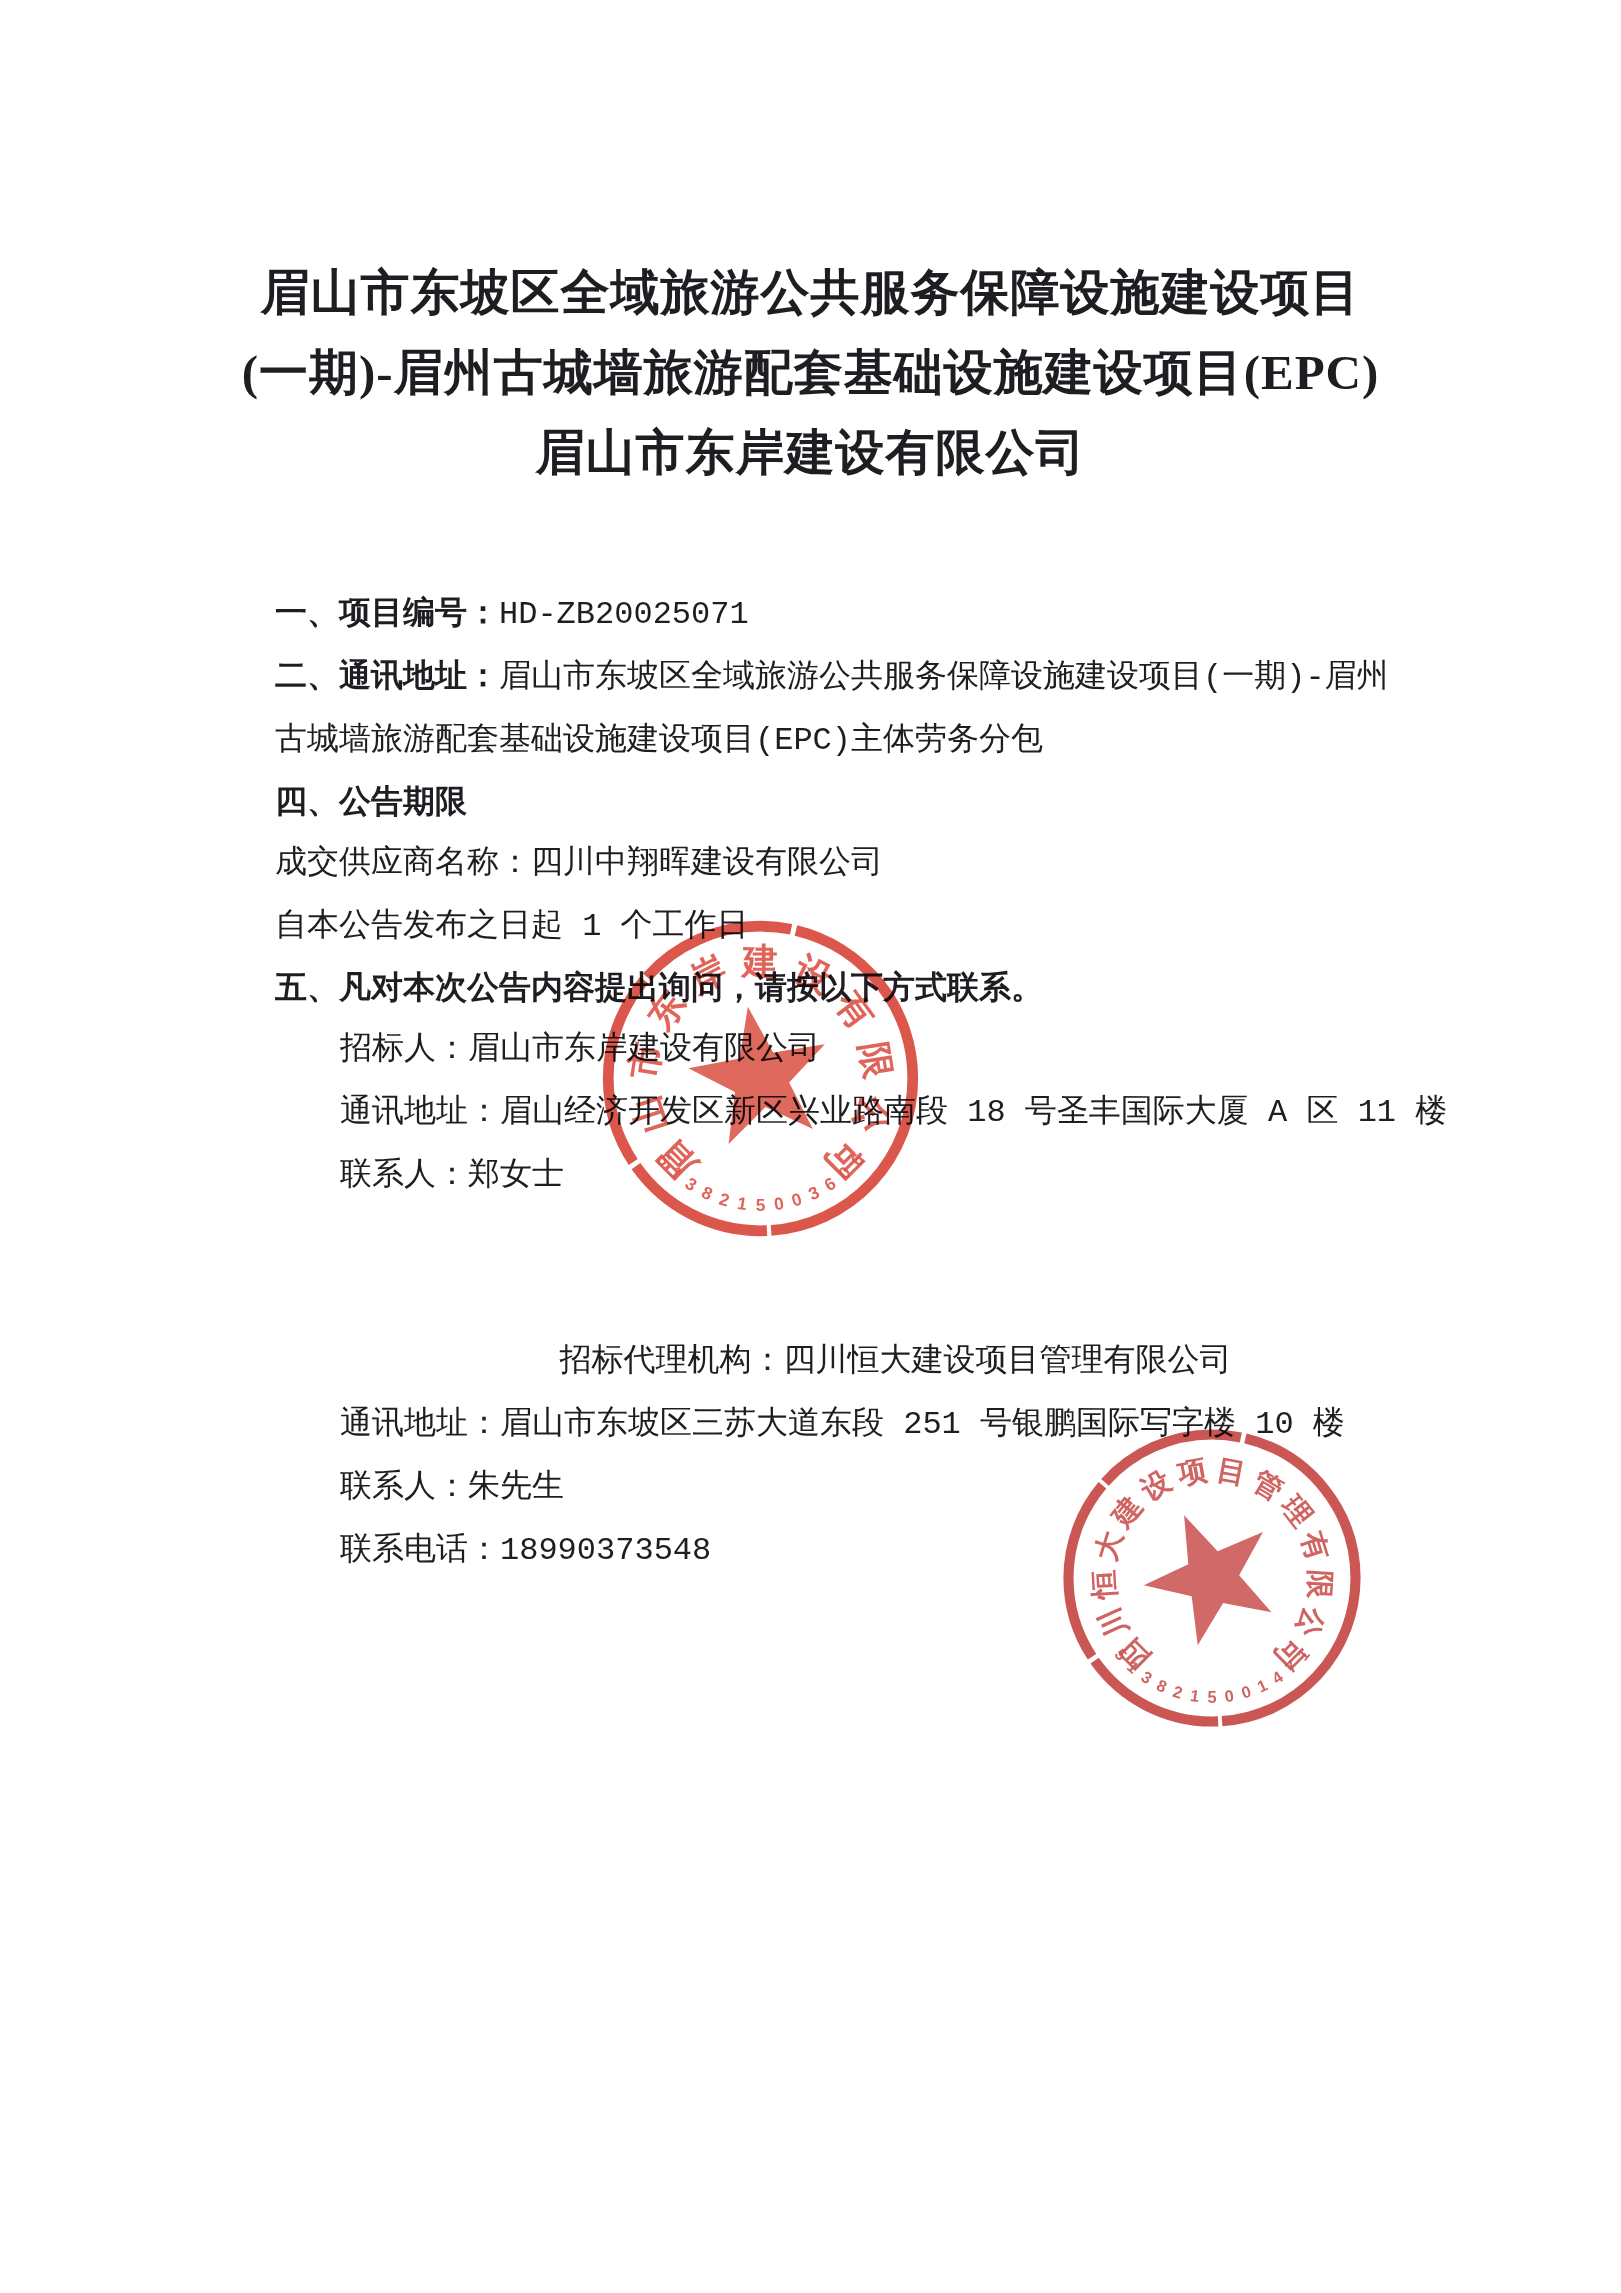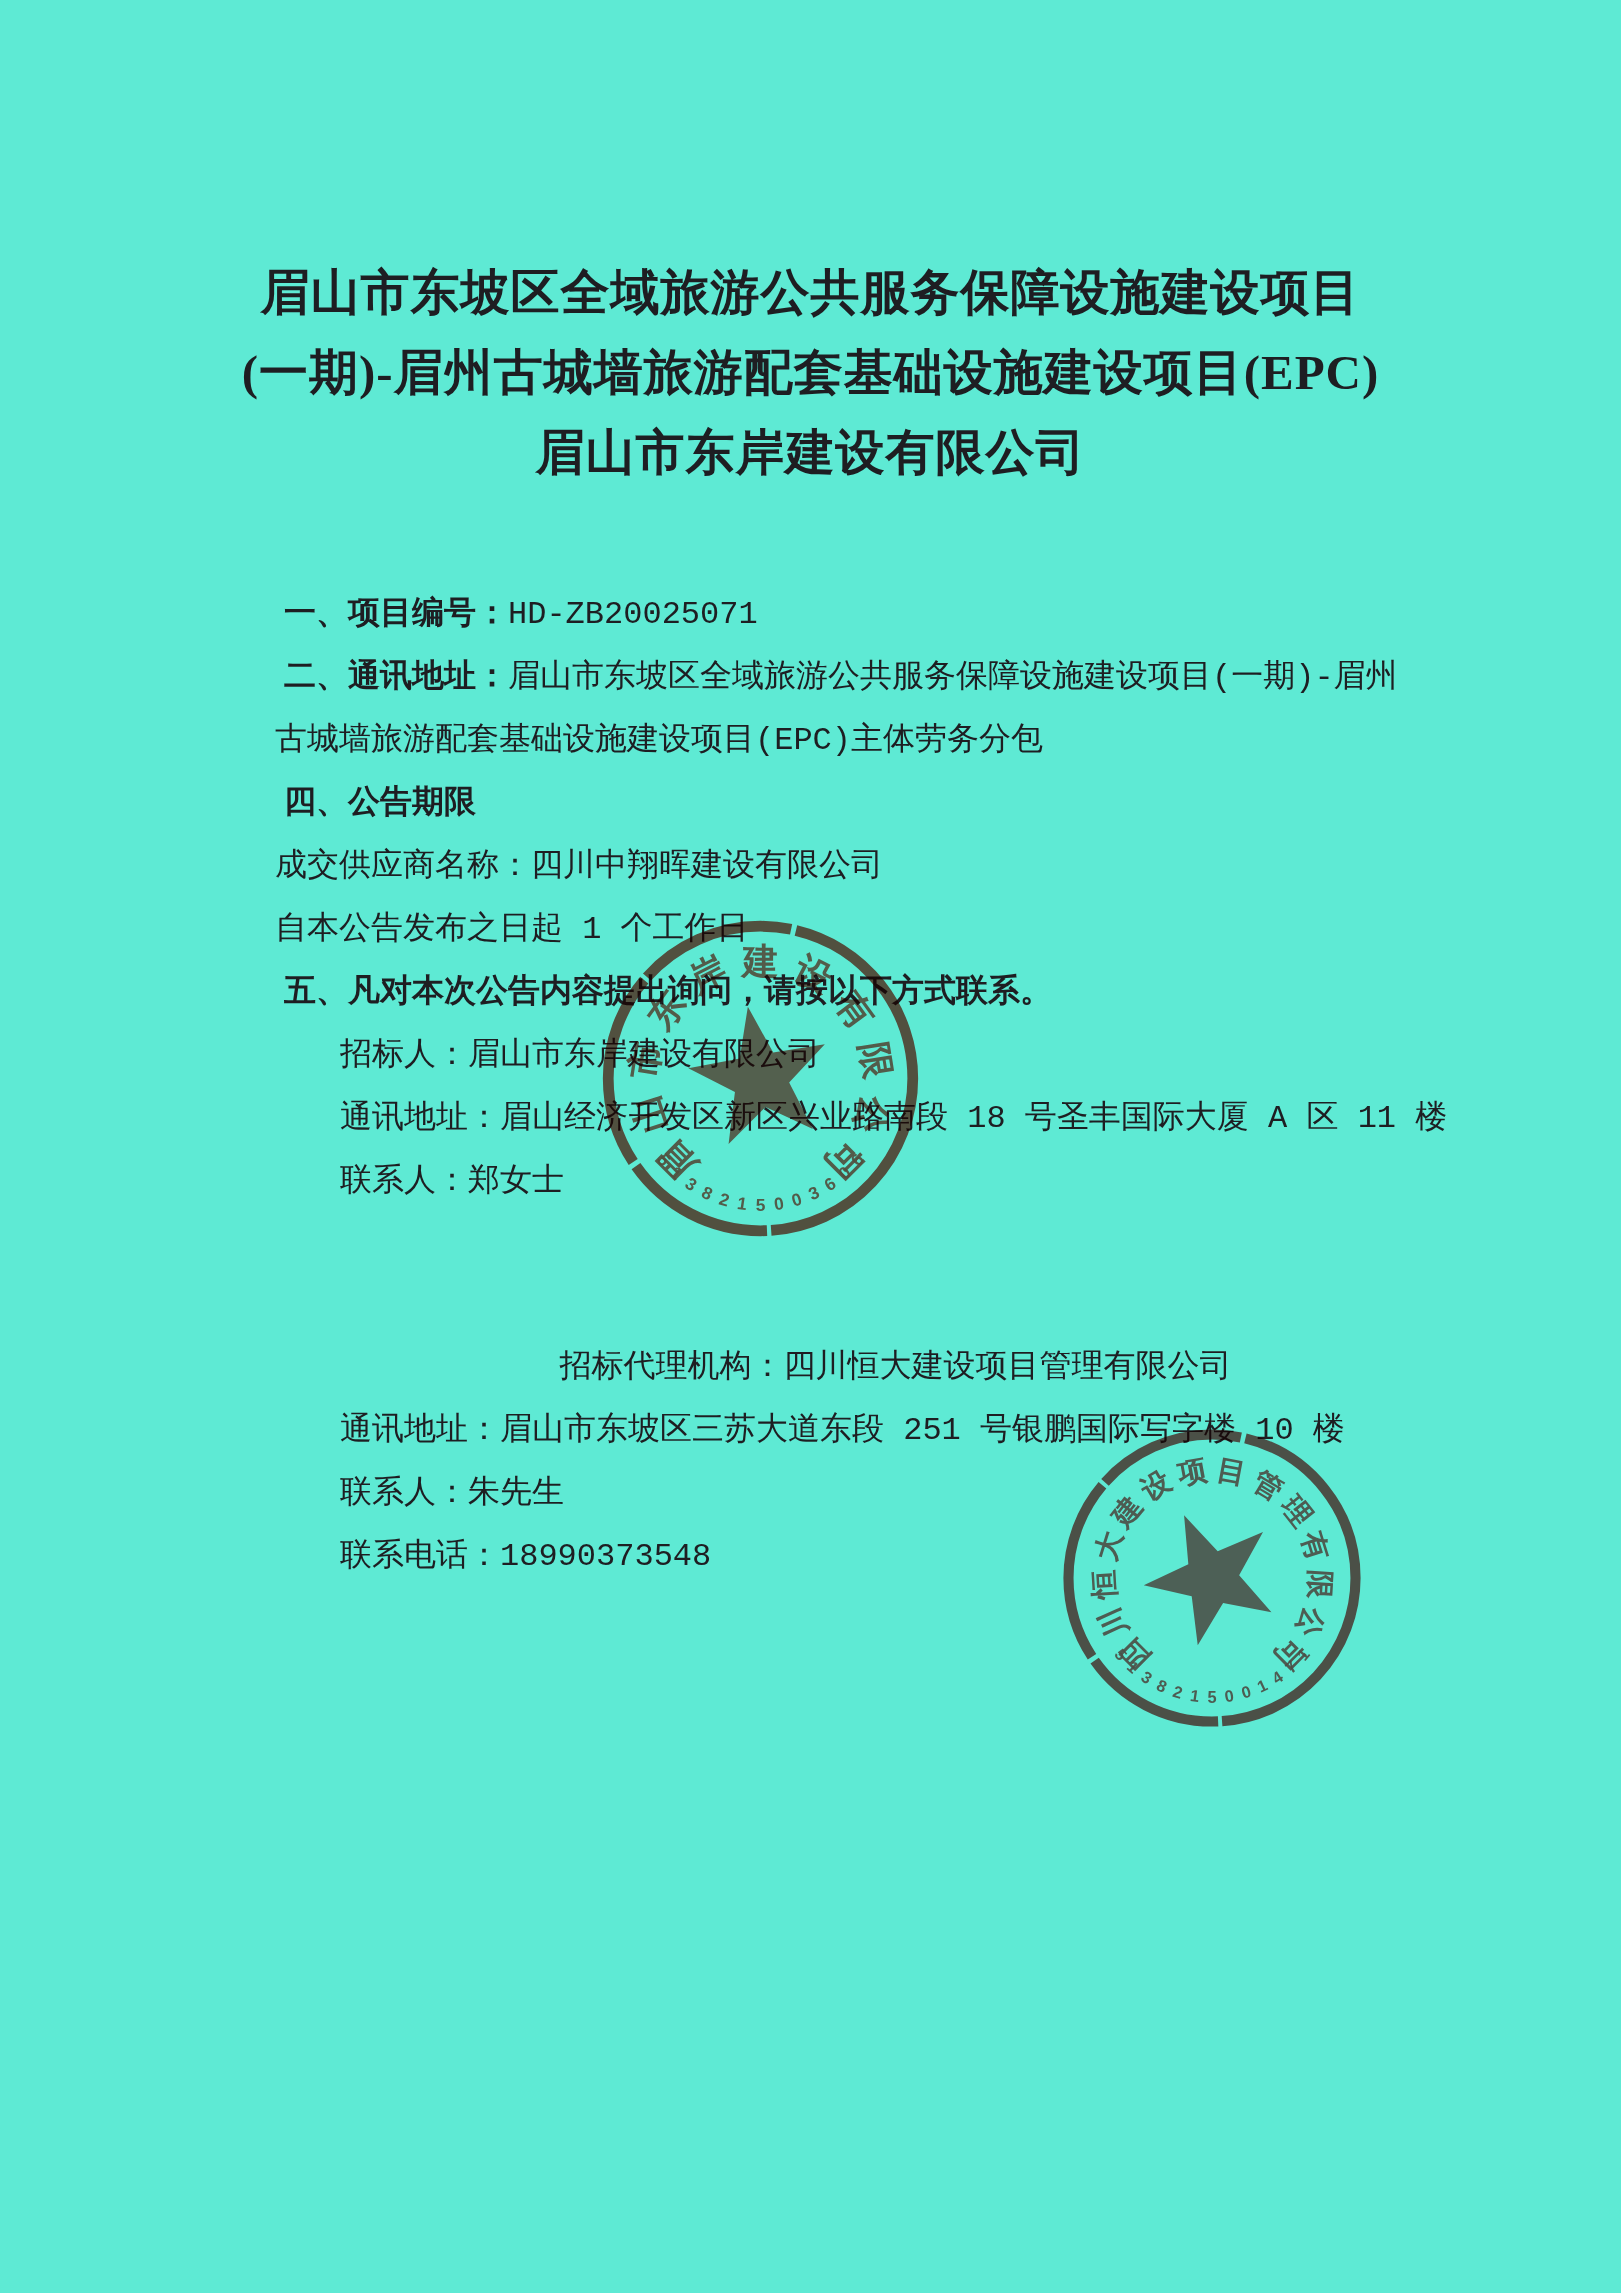--- a/index.html
+++ b/index.html
@@ -1,20 +1,20 @@
 <!DOCTYPE html>
 <html><head>
 <meta charset="utf-8">
 <style>
   html,body { margin:0; padding:0; background:#9a9a9a; }
   .page {
     position:relative;
     width:1621px; height:2294px;
     margin:0 auto;
-    background:#5eead4;
+    background:#ffffff;
     color:#1e1e22;
     font-family:"Liberation Serif", serif;
     overflow:hidden;
   }
   .title-block {
     position:absolute;
     top:253px; left:0; width:100%;
     text-align:center;
     font-weight:700;
     font-size:49px;
@@ -29,23 +29,22 @@
     font-size:32px;
   }
   .line {
     line-height:60px;
     white-space:nowrap;
   }
   .line.indent { padding-left:65px; }
   .line.gap-before { margin-top:123px;text-align:center; }
   .seg { font-family:Liberation Mono, monospace; }
   .seg.bold-label {
-    font-family:Liberation Mono, monospace;
+    font-family:Liberation Sans, sans-serif;
     font-weight:700;
-    margin-left:9px;
   }
   .stamp {
     position:absolute;
     mix-blend-mode:multiply;
     opacity:0.93;
     pointer-events:none;
   }
   .stamp svg { width:100%; height:100%; display:block; }
   .stamp-1 { left:595px; top:913px;  width:331px; height:331px; }
   .stamp-2 { left:1056px; top:1422px; width:312px; height:312px; }

